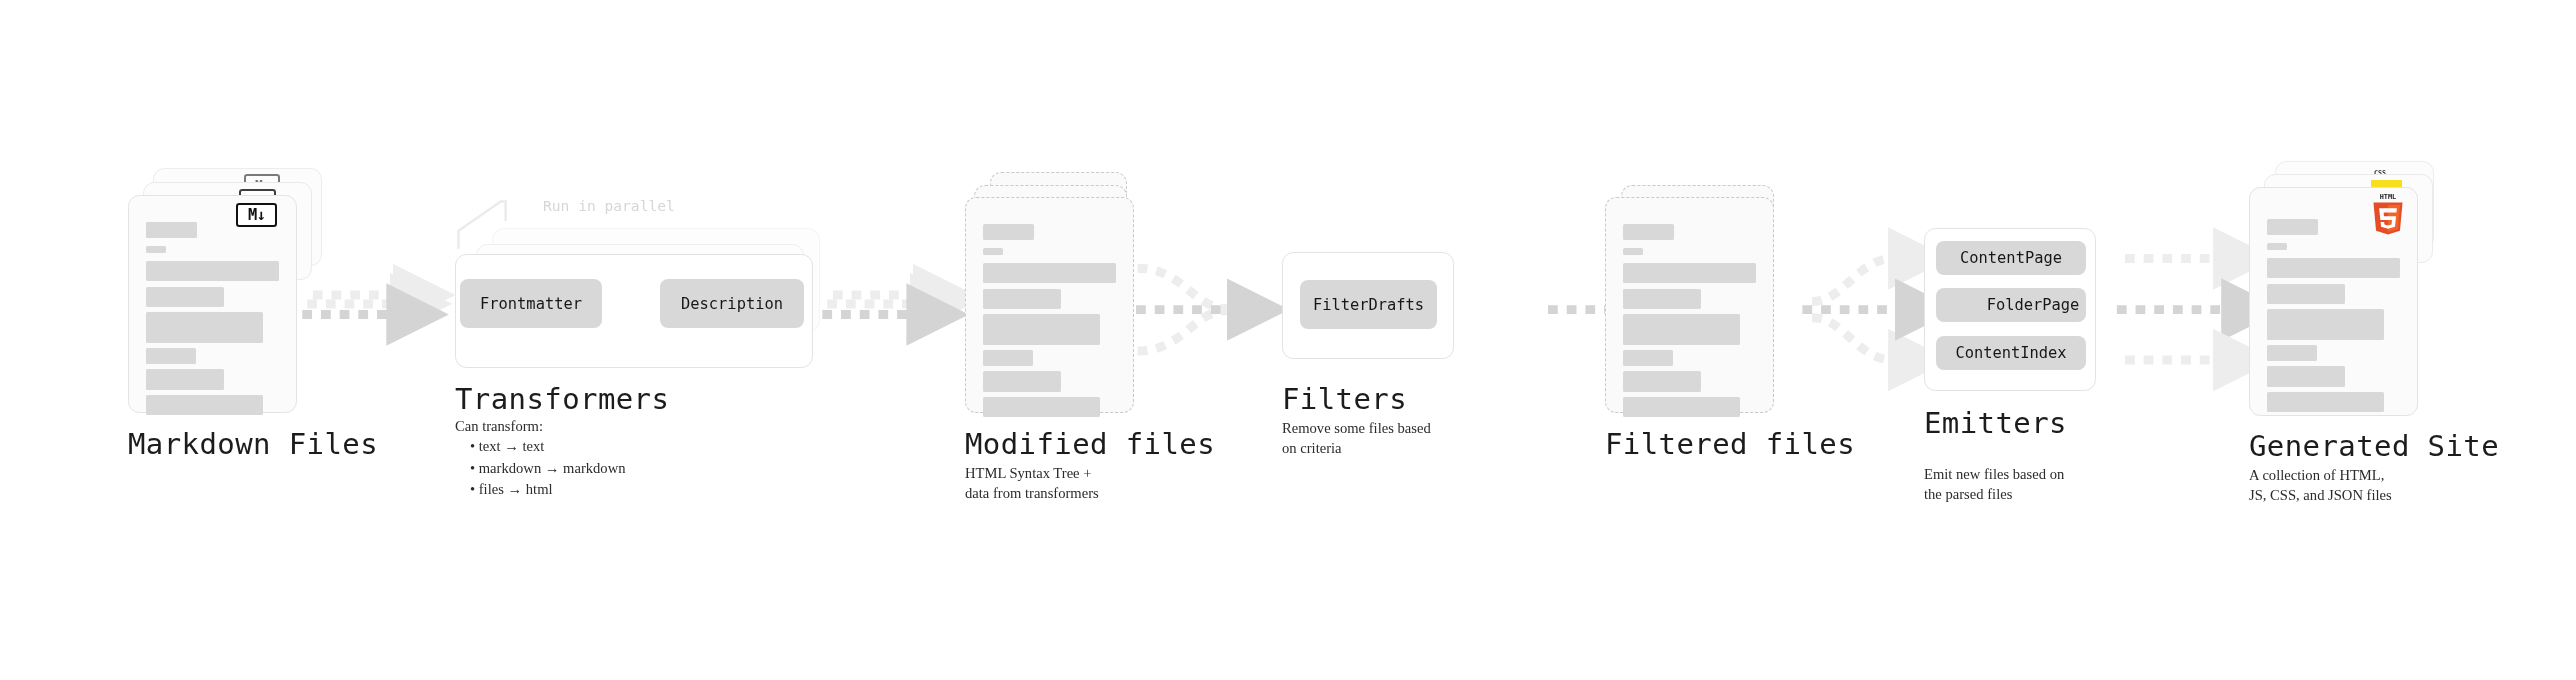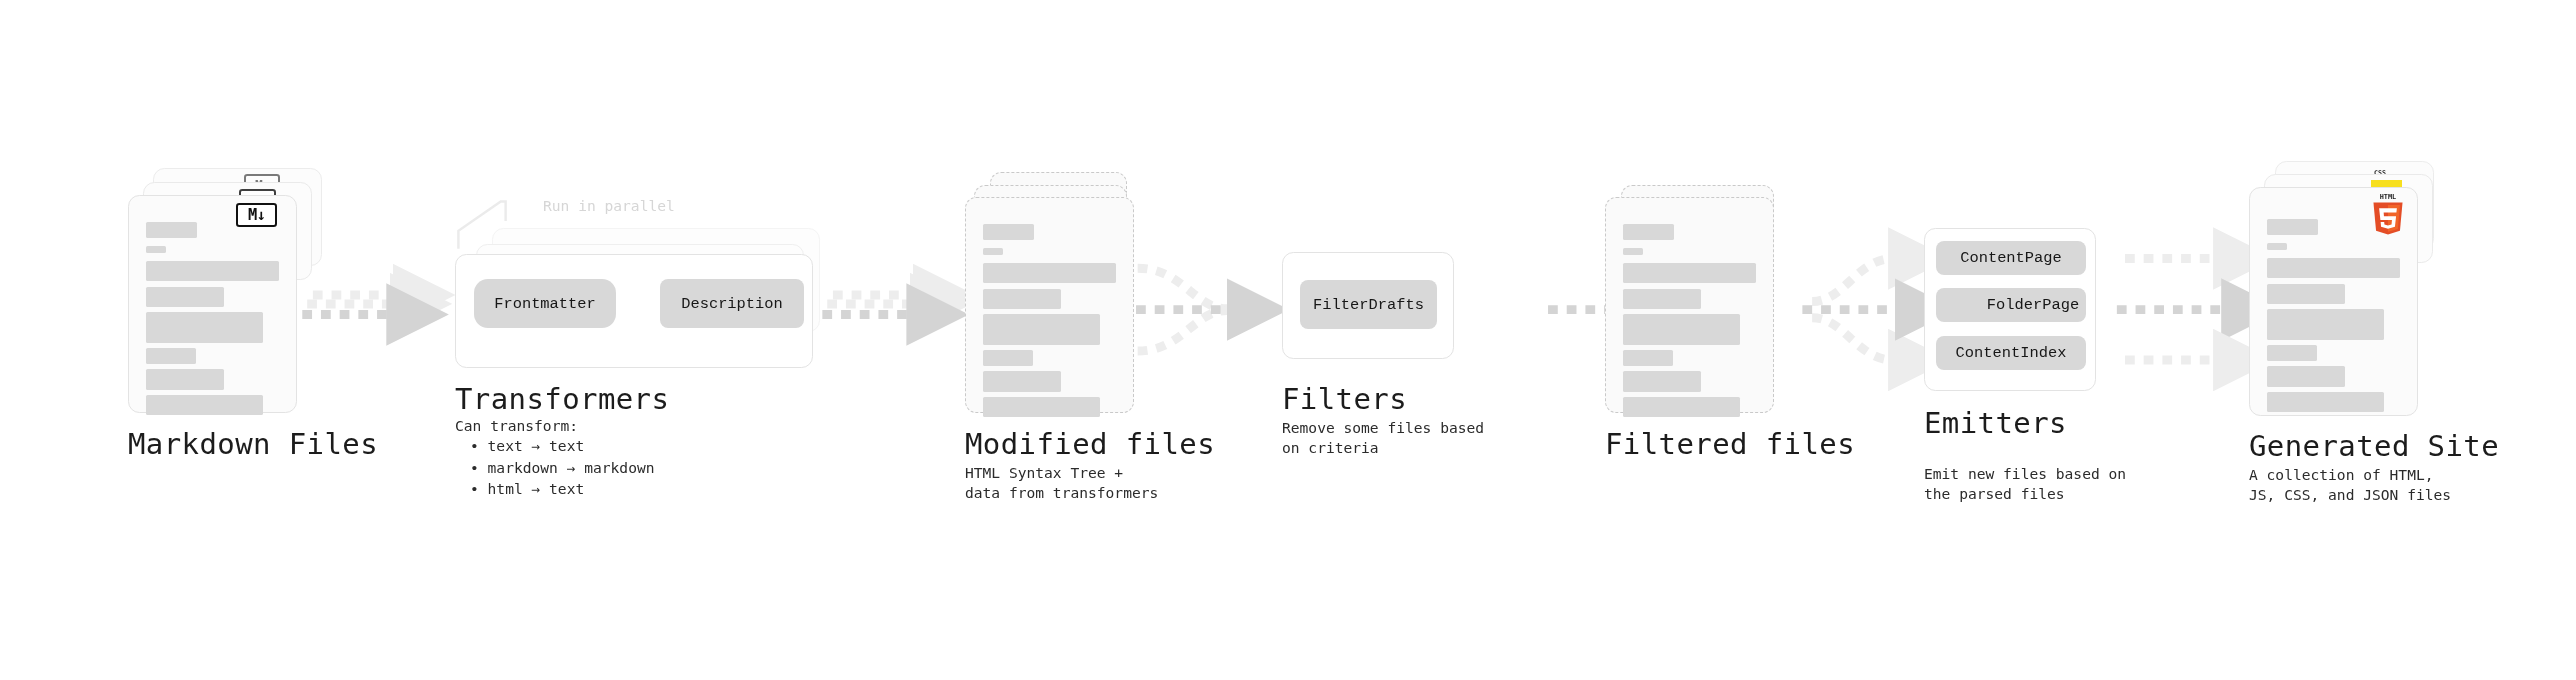--- a/index.html
+++ b/index.html
@@ -7,30 +7,30 @@
        font-family:"DejaVu Sans Mono","Liberation Mono",monospace;}
   .stage{position:absolute;}
 
   
   .card{position:absolute;background:#fbfbfb;border:1.6px solid #e3e3e3;border-radius:11.4px;box-sizing:border-box;}
   .card.dashed{border-style:dashed;border-color:#c9c9c9;background:#fafafa;}
   .bar{position:absolute;background:#d8d8d8;border-radius:1.6px;}
 
   
   .title{position:absolute;font-size:29px;color:#1c1c1c;white-space:nowrap;letter-spacing:0.4px;}
-  .sub{position:absolute;font-size:14.6px;color:#2b2b2b;line-height:20.3px;white-space:pre;}
+  .sub{position:absolute;font-size:14.6px;color:#2b2b2b;line-height:20.3px;white-space:pre;font-family:Liberation Serif, serif;}
   .note{position:absolute;font-size:14.6px;color:#d6d6d6;white-space:nowrap;}
 
   
   .panel{position:absolute;background:#ffffff;border:1.6px solid #e3e3e3;border-radius:11.4px;box-sizing:border-box;}
   .panel.ghost1{border-color:#efefef;background:#fdfdfd;}
   .panel.ghost2{border-color:#f4f4f4;background:#fdfdfd;}
   .pill{position:absolute;background:#d8d8d8;border-radius:8.1px;box-sizing:border-box;
         display:flex;align-items:center;justify-content:center;
-        font-size:15.4px;color:#171717;white-space:nowrap;font-family:Liberation Mono, monospace;}
+        font-size:15.4px;color:#171717;white-space:nowrap;}
   .pill.g1{background:#e6e6e6;color:transparent;}
   .pill.g2{background:#efefef;color:transparent;}
 
   
   .mdlogo{position:absolute;border:2.4px solid #111;border-radius:3.3px;background:#fff;
           display:flex;align-items:center;justify-content:center;
           font-weight:bold;font-size:15.4px;color:#111;letter-spacing:-0.8px;box-sizing:border-box;}
   .mdlogo.fade{border-color:#111;}
 
   
@@ -135,28 +135,28 @@
       <marker id="tah2" markerWidth="7" markerHeight="7" refX="1" refY="3.5" orient="auto">
         <path d="M0,0 L7,3.5 L0,7 z" fill="#d9d9d9"></path>
       </marker>
     </defs>
     <line x1="0" y1="10" x2="48" y2="10" stroke="#ececec" stroke-width="3" marker-end="url(#tah1)"></line>
     <line x1="0" y1="32" x2="52" y2="32" stroke="#e4e4e4" stroke-width="3" marker-end="url(#tah1)"></line>
     <line x1="-4" y1="56" x2="56" y2="56" stroke="#d9d9d9" stroke-width="3" marker-end="url(#tah2)"></line>
   </svg>
 
   <div class="panel" style="left:455px;top:254px;width:358px;height:114px;"></div>
-  <div class="pill" style="left:474px;top:279px;width:142px;height:49px;border-radius:14px;">Frontmatter</div>
+  <div class="pill" style="left:460px;top:279px;width:142px;height:49px;">Frontmatter</div>
   <div class="pill" style="left:660px;top:279px;width:144px;height:49px;">Description</div>
 
   <div class="title" style="left:455px;top:382px;">Transformers</div>
   <div class="sub" style="left:455px;top:416px;">Can transform:</div>
   <div class="sub" style="left:470px;top:436px;">• text → text</div>
   <div class="sub" style="left:470px;top:458px;">• markdown → markdown</div>
-  <div class="sub" style="left:470px;top:479px;">• html → text</div>
+  <div class="sub" style="left:470px;top:479px;">• files → html</div>
 </div>
 
 <div class="stage">
   <div class="card dashed" style="left:990px;top:172px;width:137px;height:73px;"></div>
   <div class="card dashed" style="left:974px;top:185px;width:153px;height:73px;"></div>
   <div class="card dashed" style="left:965px;top:197px;width:169px;height:216px;">
     <div class="bar" style="left:17px;top:26px;width:51px;height:16.3px;"></div>
     <div class="bar" style="left:17px;top:50px;width:19.5px;height:6.5px;"></div>
     <div class="bar" style="left:17px;top:65px;width:133px;height:19.5px;"></div>
     <div class="bar" style="left:17px;top:91px;width:78px;height:19.5px;"></div>

